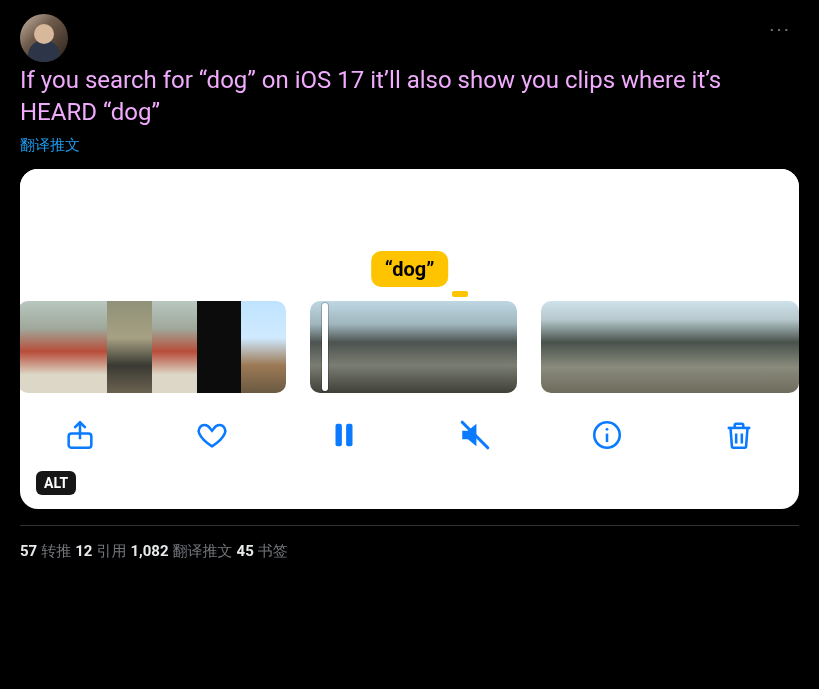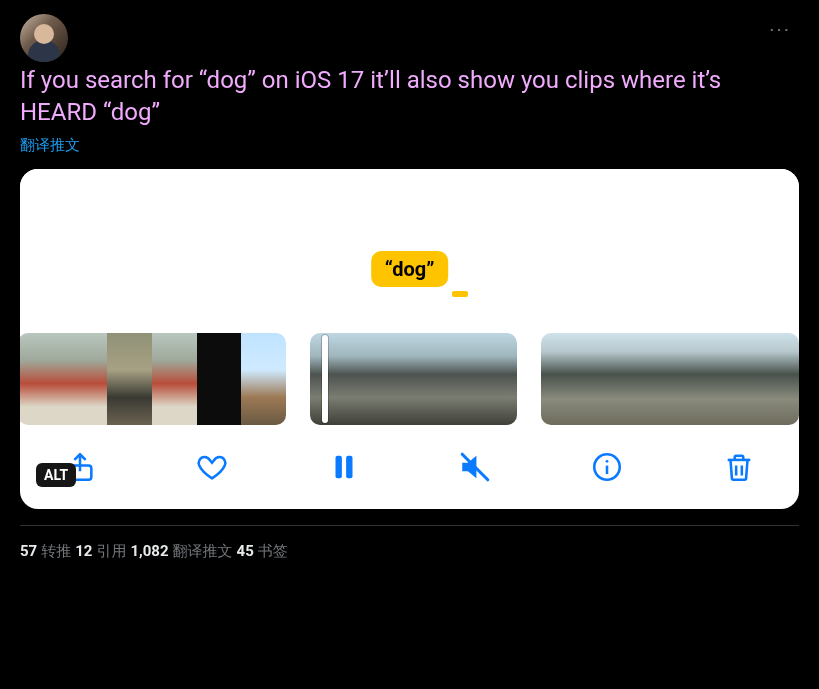--- a/index.html
+++ b/index.html
@@ -9,40 +9,40 @@
   .avatar { width: 48px; height: 48px; border-radius: 50%; flex: 0 0 48px; background: linear-gradient(135deg,#c9b8a6 0%, #6e5a4a 40%, #2b221b 100%); overflow: hidden; position: relative; }
   .avatar::after{content:""; position:absolute; left:14px; top:10px; width:20px; height:20px; background:#d7b89b; border-radius:50%;}
   .avatar::before{content:""; position:absolute; left:8px; top:26px; width:32px; height:30px; background:#2c3648; border-radius:50% 50% 0 0;}
   .names { margin-left: 12px; flex: 1; }
   .display-name { font-size: 17px; font-weight: 700; color: #e7e9ea; line-height: 20px; }
   .handle { font-size: 16px; color: #71767b; line-height: 20px; }
   .more { color:#71767b; font-size:20px; letter-spacing:2px; padding:4px 8px; cursor:pointer; }
   .body-text { margin-top: 2px; font-size: 24px; line-height: 32px; color: #f0abfc; font-weight: 400; }
   .translate { margin-top: 8px; color:#1d9bf0; font-size:15px; cursor:pointer; }
   .media-card { margin-top: 14px; background:#fff; border-radius: 18px; overflow:hidden; position:relative; height: 340px; }
-  .card-top { height: 164px; background:#fff; position:relative; }
+  .card-top { height: 132px; background:#fff; position:relative; }
   .bubble { position:absolute; left: 50%; transform: translateX(-50%); top: 82px; background:#ffc400; color:#000; font-weight:700; font-size:20px; padding:6px 14px; border-radius:10px; }
   .marker { position:absolute; left: calc(50% + 42px); top: 122px; width:16px; height:6px; background:#ffc400; border-radius:2px; }
   .timeline { display:flex; gap: 24px; height: 92px; padding: 0 0 0 0; background:#fff; }
   .clip { display:flex; height:92px; border-radius:10px; overflow:hidden; }
   .clip.a { width: 270px; margin-left:-2px;}
   .clip.b { width: 208px; position:relative;}
   .clip.c { width: 260px; }
   .frame { height:100%; }
   .clip.a .frame { width: calc(270px/6); background: linear-gradient(180deg,#b9c7c0 0%, #9fa89a 30%, #b84d3a 55%, #dcd7c6 80%); }
   .clip.a .frame:nth-child(3){ background: linear-gradient(180deg,#8f9178,#a7a183 40%,#3a3a33 70%,#6b6250);}
   .clip.a .frame:nth-child(5){ background:#0c0c0c; }
   .clip.a .frame:nth-child(6){ background: linear-gradient(180deg,#bfe3ff 0%, #cfeaff 40%, #9c7955 70%, #6a5a42 100%);}
   .clip.b .frame { width: calc(208px/3); background: linear-gradient(180deg,#bfd7e3 0%, #9fb6bd 25%, #4d5350 45%, #7a7d72 70%, #3f4038 100%); }
   .clip.b .playhead { position:absolute; left:12px; top:2px; bottom:2px; width:6px; background:#fff; border-radius:3px; box-shadow:0 0 0 1px rgba(0,0,0,.2);}
   .clip.c .frame { width: calc(260px/5); background: linear-gradient(180deg,#cfe1ea 0%, #b7c9cd 20%, #48524c 45%, #8a8b7d 72%, #6d6b5c 100%); }
   .toolbar { display:flex; justify-content: space-between; align-items:center; padding: 22px 40px 0 40px; }
   .tb-btn { width:40px; height:40px; display:flex; align-items:center; justify-content:center; cursor:pointer; }
   .tb-btn svg { width:34px; height:34px; }
-  .alt { position:absolute; left:16px; bottom:22px; background:#161616; color:#fff; font-size:14px; font-weight:700; padding:4px 8px; border-radius:6px; cursor:pointer;}
+  .alt { position:absolute; left:16px; bottom:14px; background:#161616; color:#fff; font-size:14px; font-weight:700; padding:4px 8px; border-radius:6px; cursor:pointer;}
   .meta { margin-top: 16px; color:#71767b; font-size:16px; }
   .meta .views-n { color:#e7e9ea; font-weight:700; }
   .divider { border:none; border-top:1px solid #2f3336; margin-top:16px; }
   .stats { display:flex; gap: 4px; padding: 16px 0 0 0; font-size:15px; color:#71767b;}
   .stats b { color:#e7e9ea; font-weight:700; margin-right:4px;}
 </style>
 </head>
 <body>
 
 <div class="tweet">

